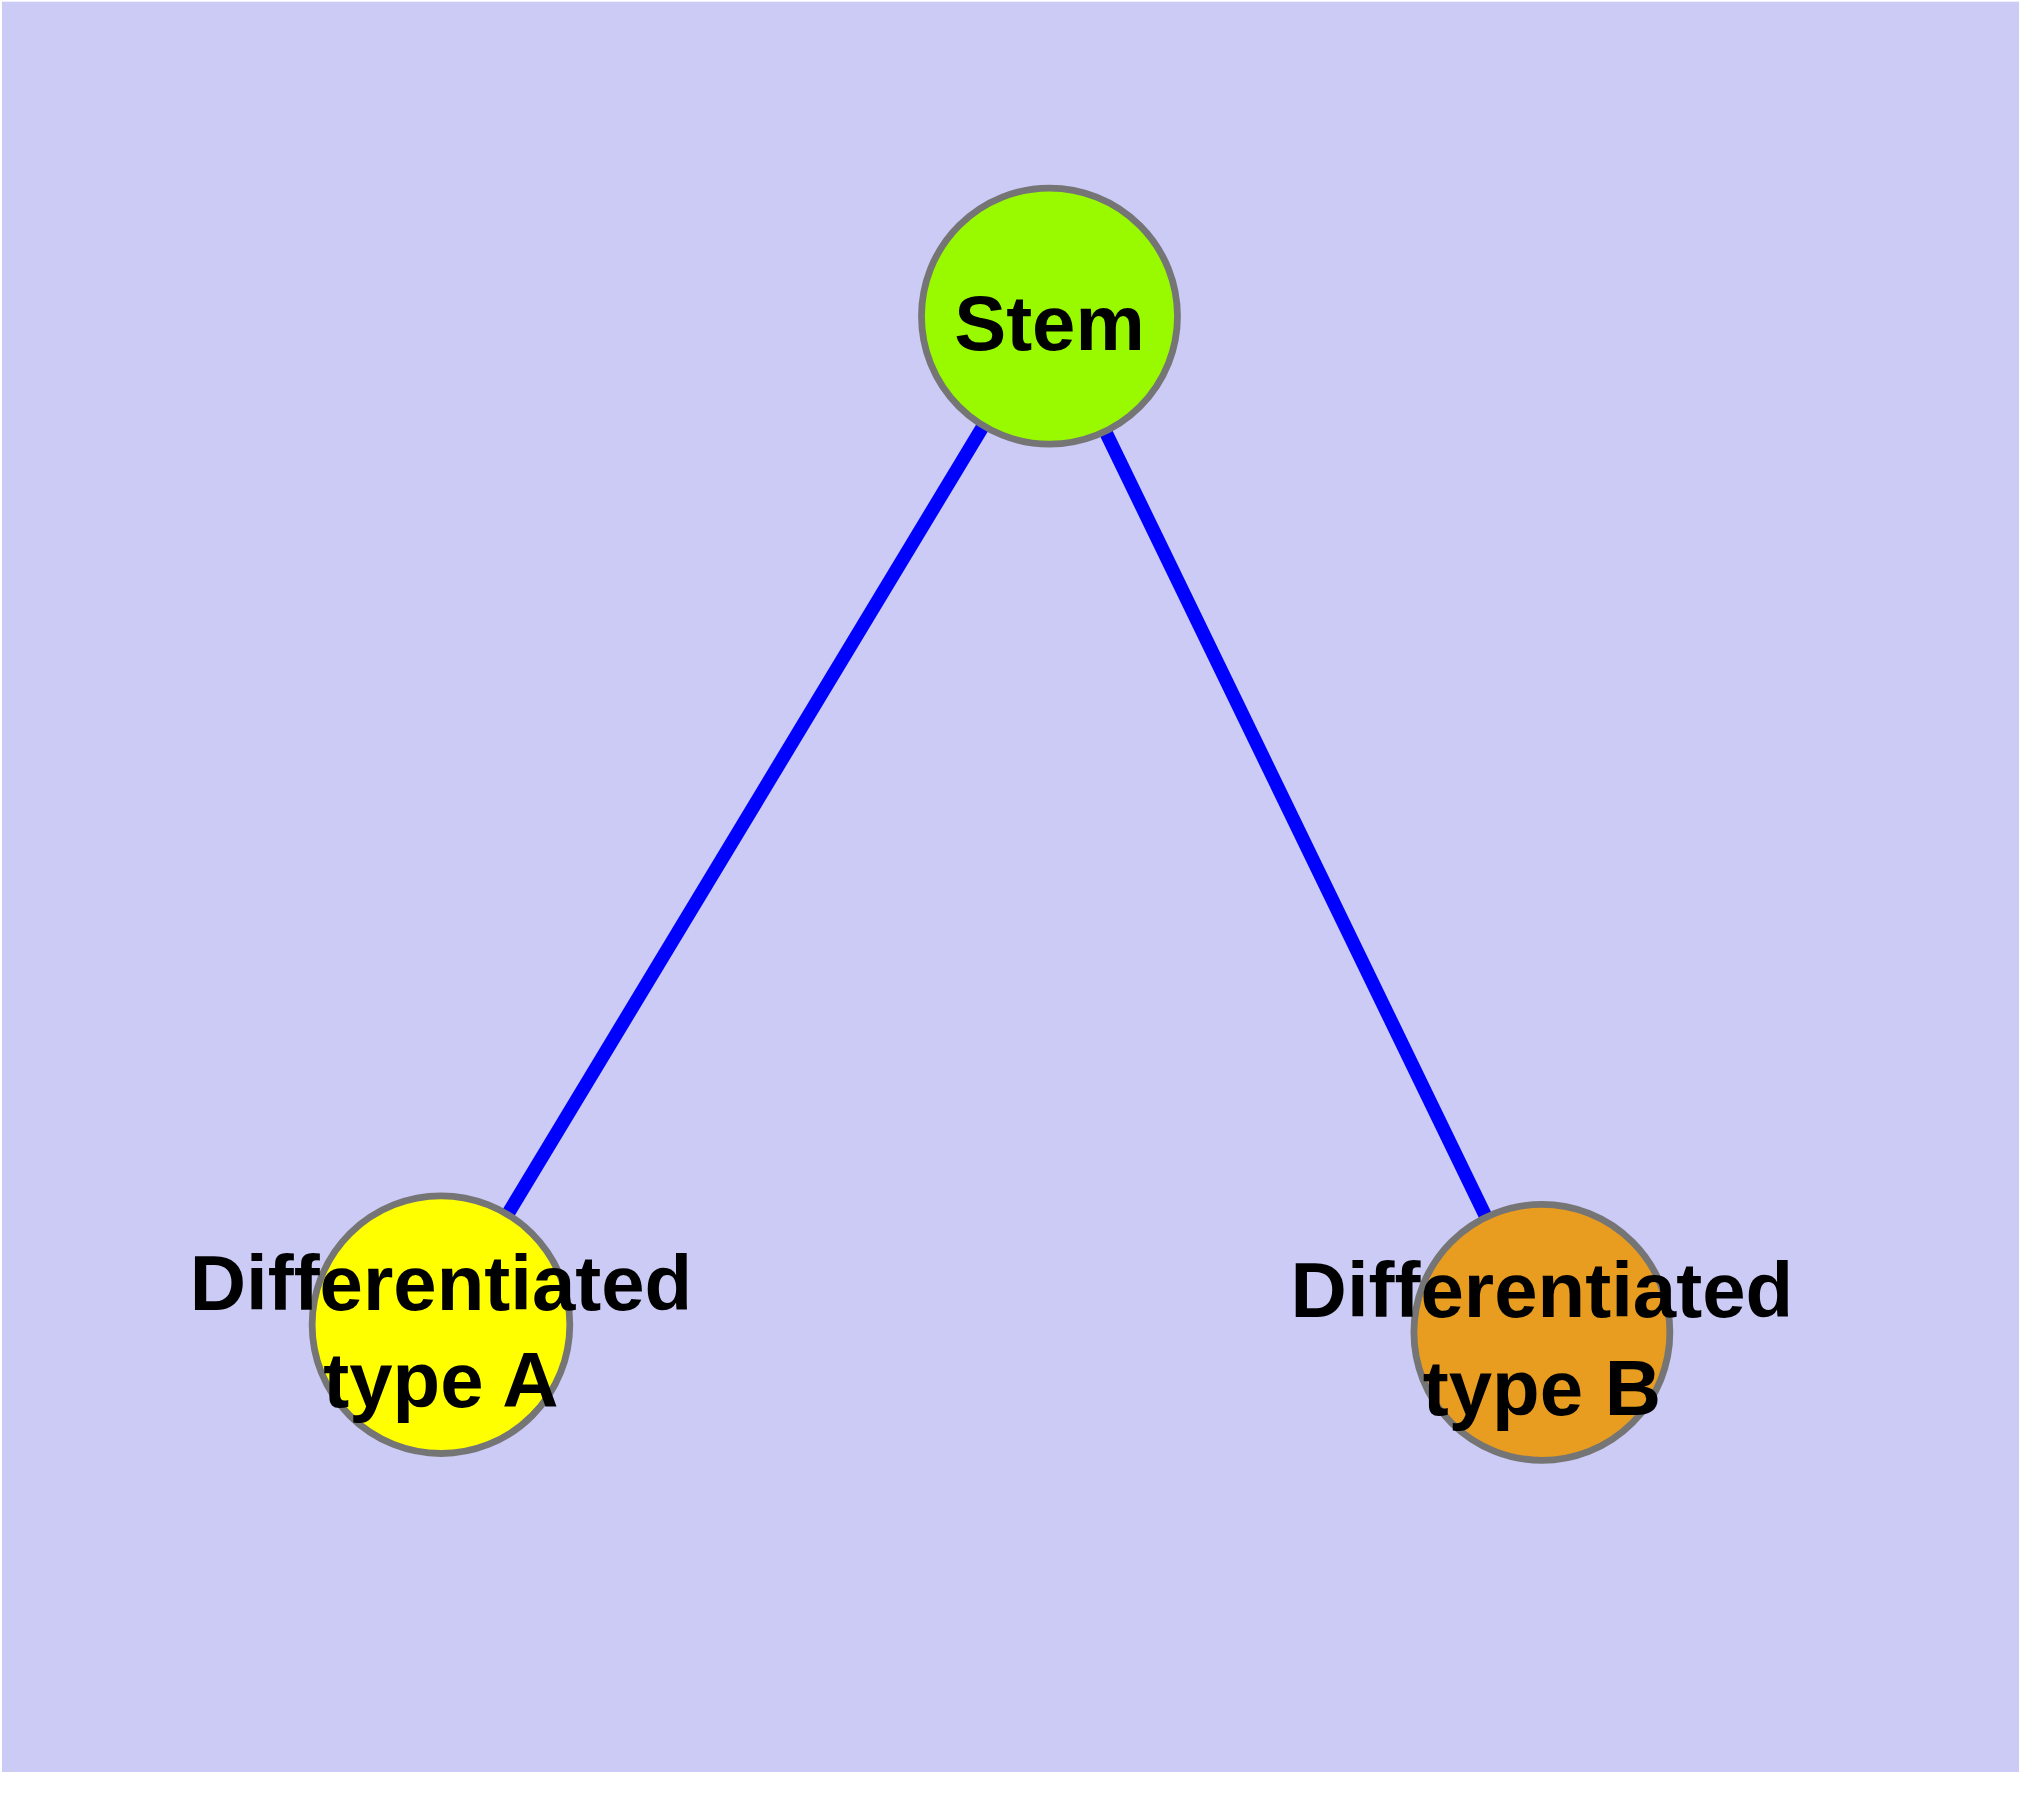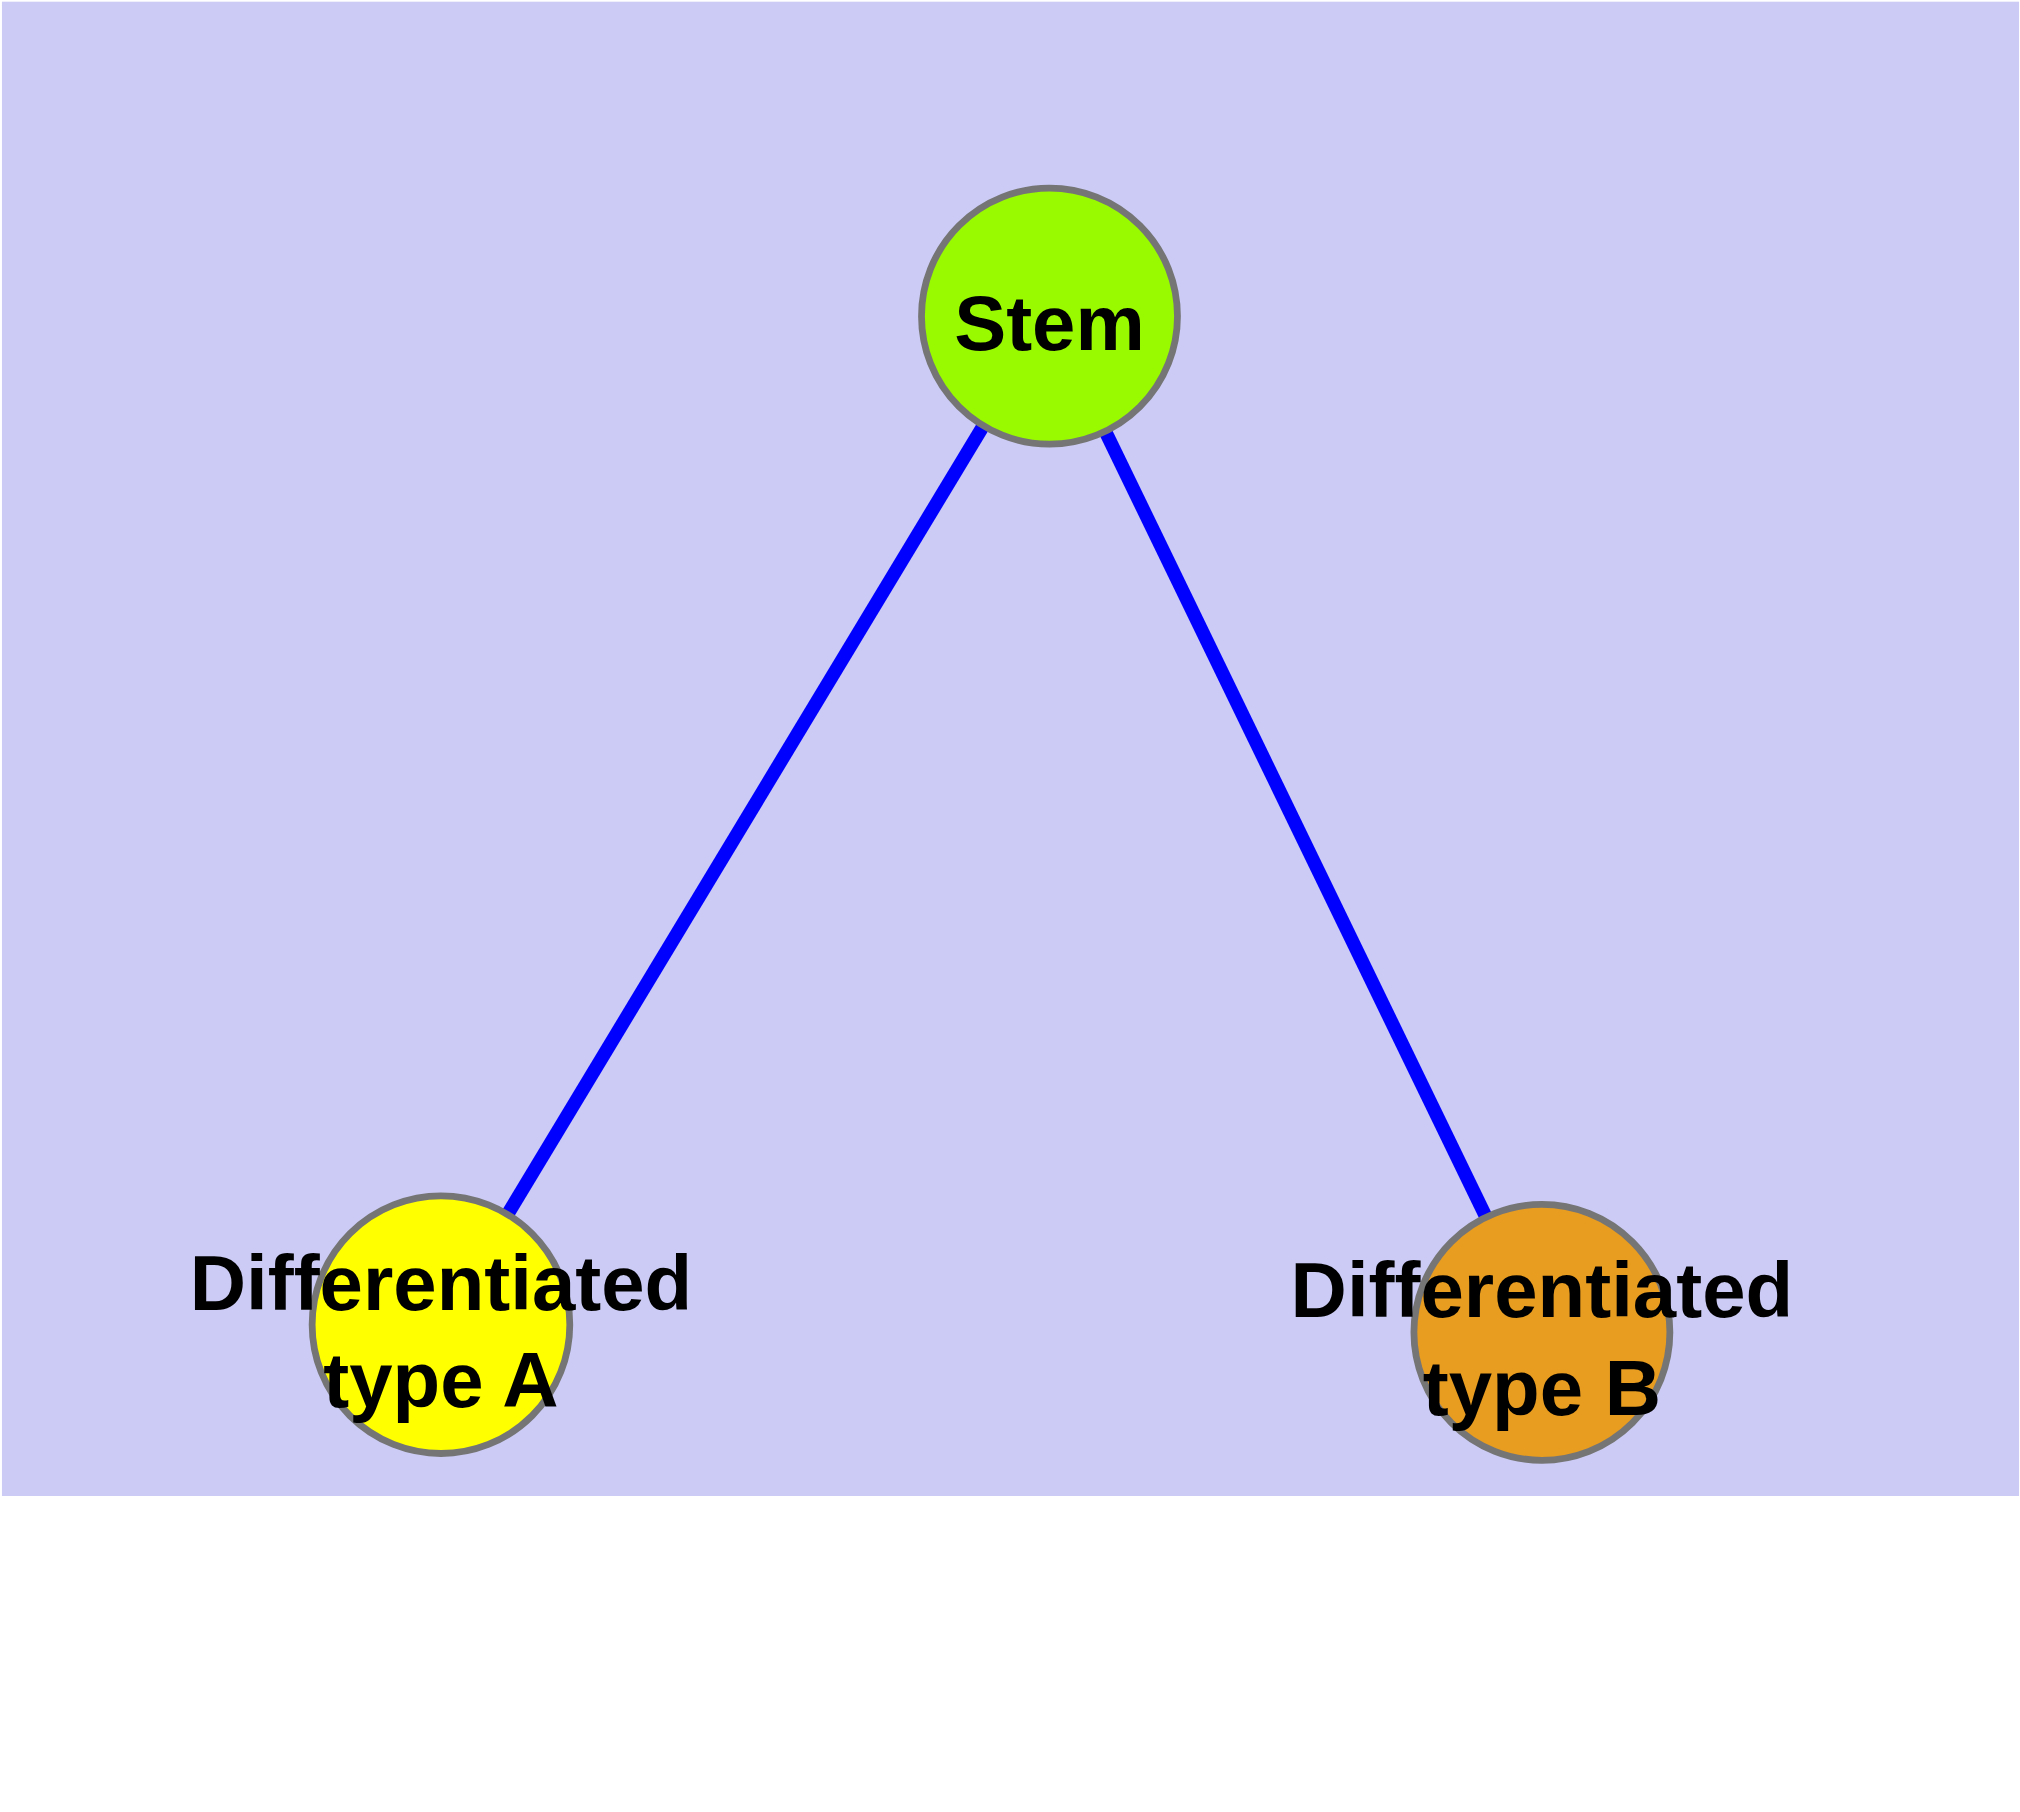--- a/index.html
+++ b/index.html
@@ -3,21 +3,21 @@
 <meta charset="utf-8">
 <style>
   html, body {
     margin: 0;
     padding: 0;
     background: #ffffff;
   }
   .canvas {
     position: relative;
     width: 2021px;
-    height: 1496px;
+    height: 1772px;
     overflow: hidden;
   }
   svg {
     display: block;
   }
   .node-label {
     font-family: "Liberation Sans", sans-serif;
     font-weight: bold;
   }
 </style>

